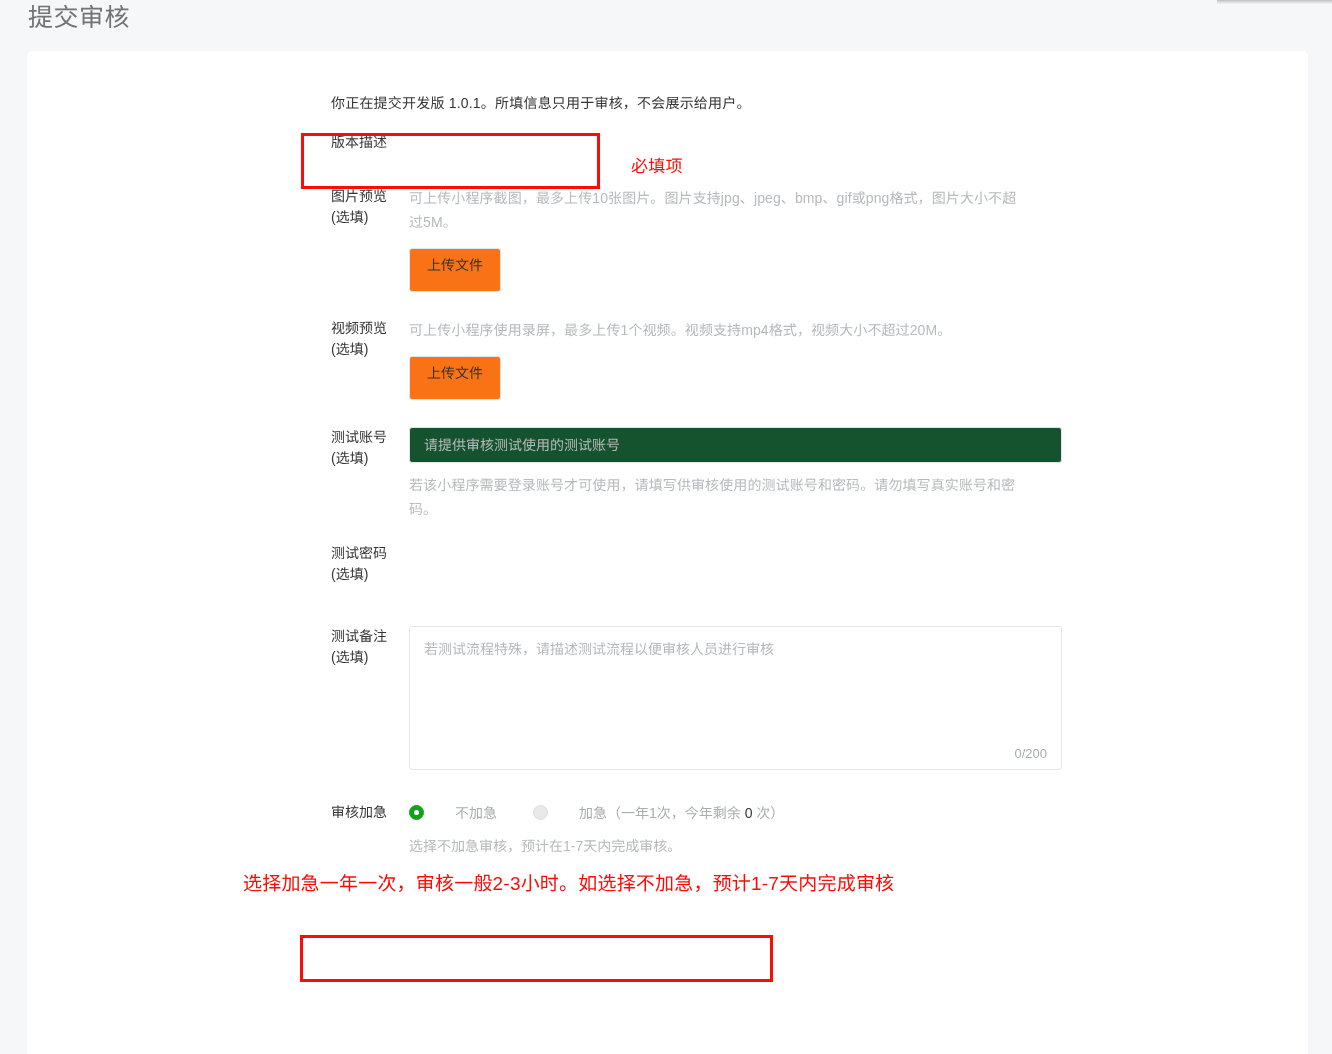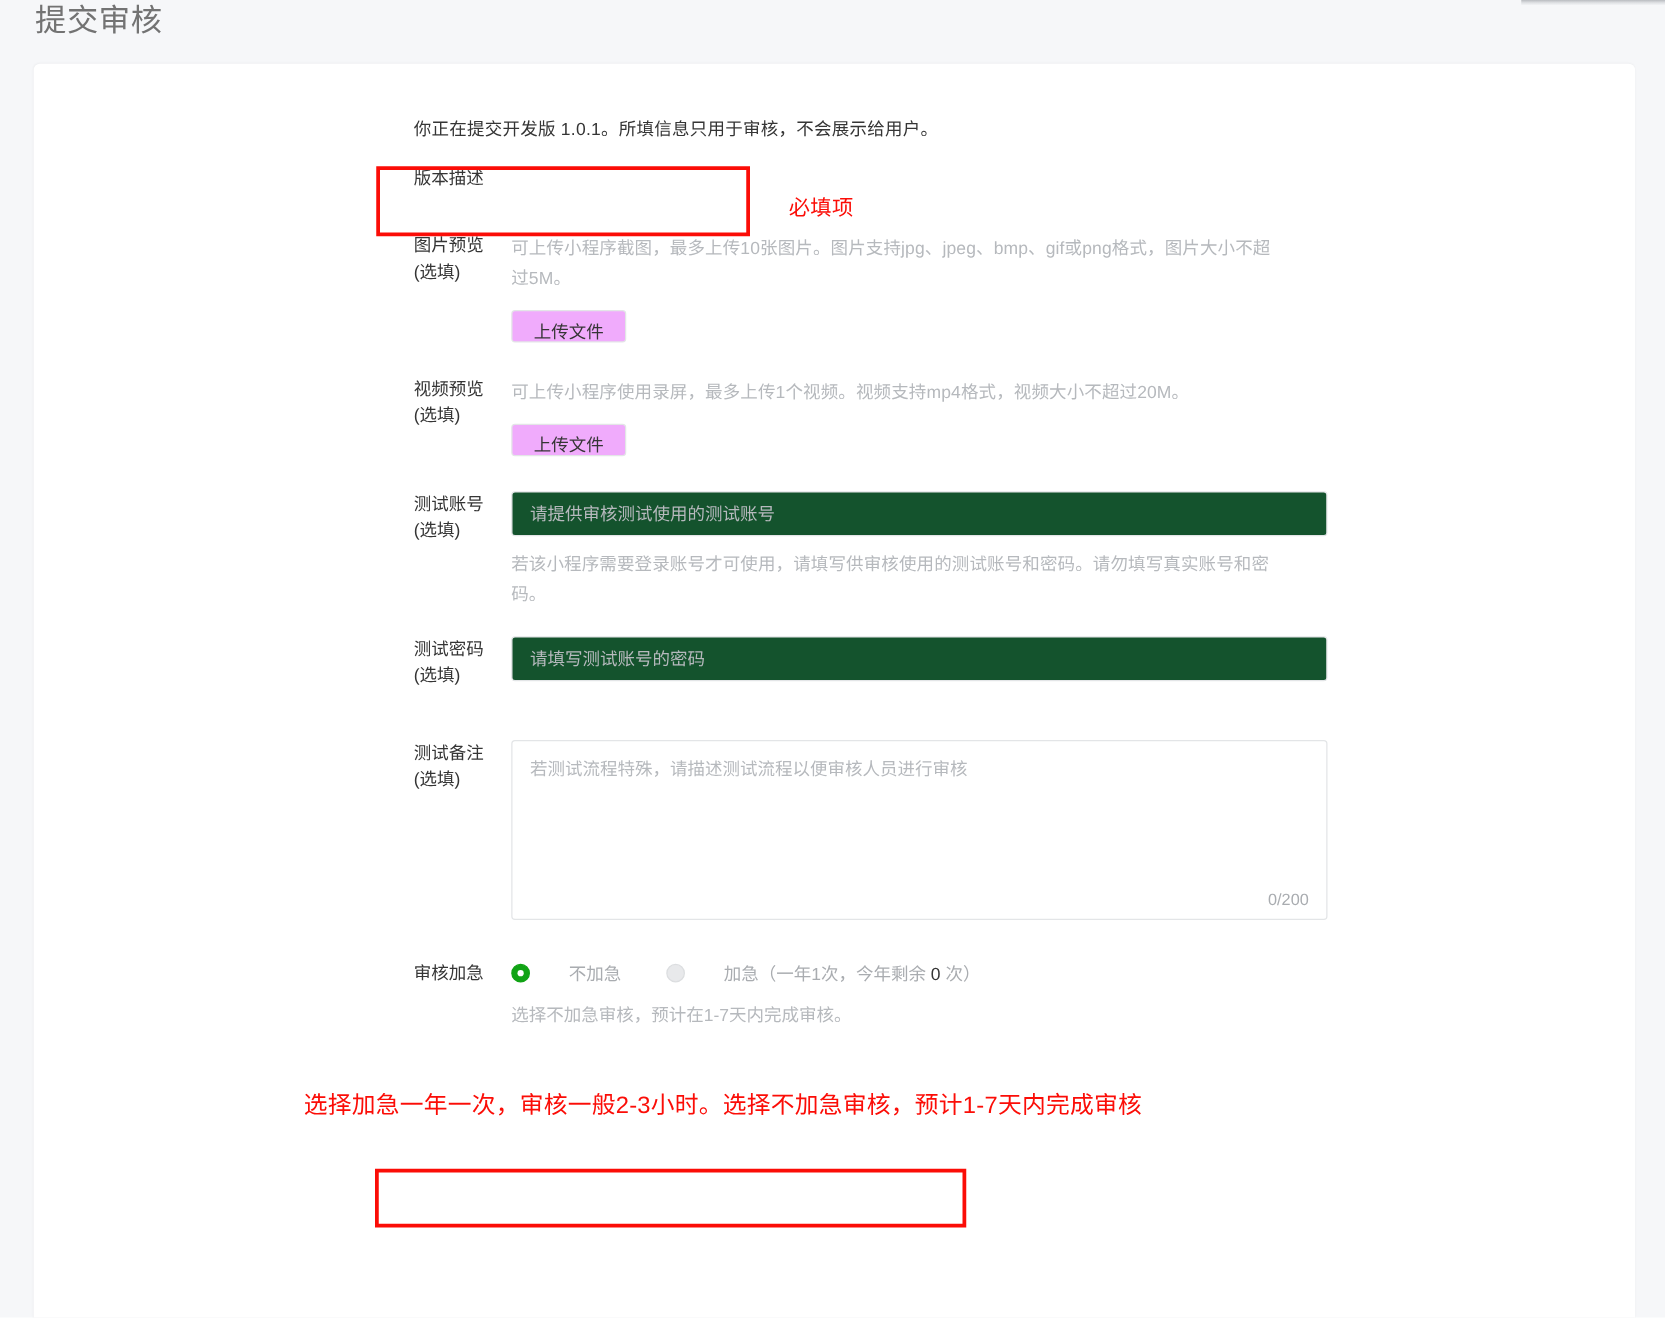--- a/index.html
+++ b/index.html
@@ -120,25 +120,25 @@
     font-size: 14px;
     color: #b6b9bd;
     line-height: 24px;
     letter-spacing: 0.1px;
   }
 
   .upload-btn {
     display: inline-block;
     margin-top: 14px;
     padding: 0 17px;
-    height: 26px;
+    height: 44px;
     line-height: 33px;
     font-size: 14px;
     color: #353535;
-    background: #f0abfc;
+    background: #f97316;
     border: 1px solid #e3e5e7;
     border-radius: 3px;
     cursor: pointer;
     box-sizing: border-box;
   }
 
   .input-box {
     border: 1px solid #e3e5e7;
     border-radius: 3px;
     height: 36px;
@@ -290,23 +290,20 @@
       <div class="field">
         <div class="input-box">请提供审核测试使用的测试账号</div>
         <div class="hint" style="margin-top:10px;max-width:612px;">若该小程序需要登录账号才可使用，请填写供审核使用的测试账号和密码。请勿填写真实账号和密码。</div>
       </div>
     </div>
 
     <div class="row" style="margin-bottom:41px;">
       <div class="label">
         <span>测试密码</span>
         <span class="sub">(选填)</span>
-      </div>
-      <div class="field">
-        <div class="input-box">请填写测试账号的密码</div>
       </div>
     </div>
 
     <div class="row" style="margin-bottom:32px;">
       <div class="label">
         <span>测试备注</span>
         <span class="sub">(选填)</span>
       </div>
       <div class="field">
         <div class="textarea-box" style="height:144px;">
@@ -332,13 +329,13 @@
         <div class="sub-note">选择不加急审核，预计在1-7天内完成审核。</div>
       </div>
     </div>
 
   </div>
 </div>
 
 <div class="red-box" id="box-version"></div>
 <div class="red-note" id="note-required">必填项</div>
 <div class="red-box" id="box-urgent"></div>
-<div class="red-note" id="note-urgent">选择加急一年一次，审核一般2-3小时。选择不加急审核，预计1-7天内完成审核</div>
+<div class="red-note" id="note-urgent">选择加急一年一次，审核一般2-3小时。如选择不加急，预计1-7天内完成审核</div>
 
 </body></html>

